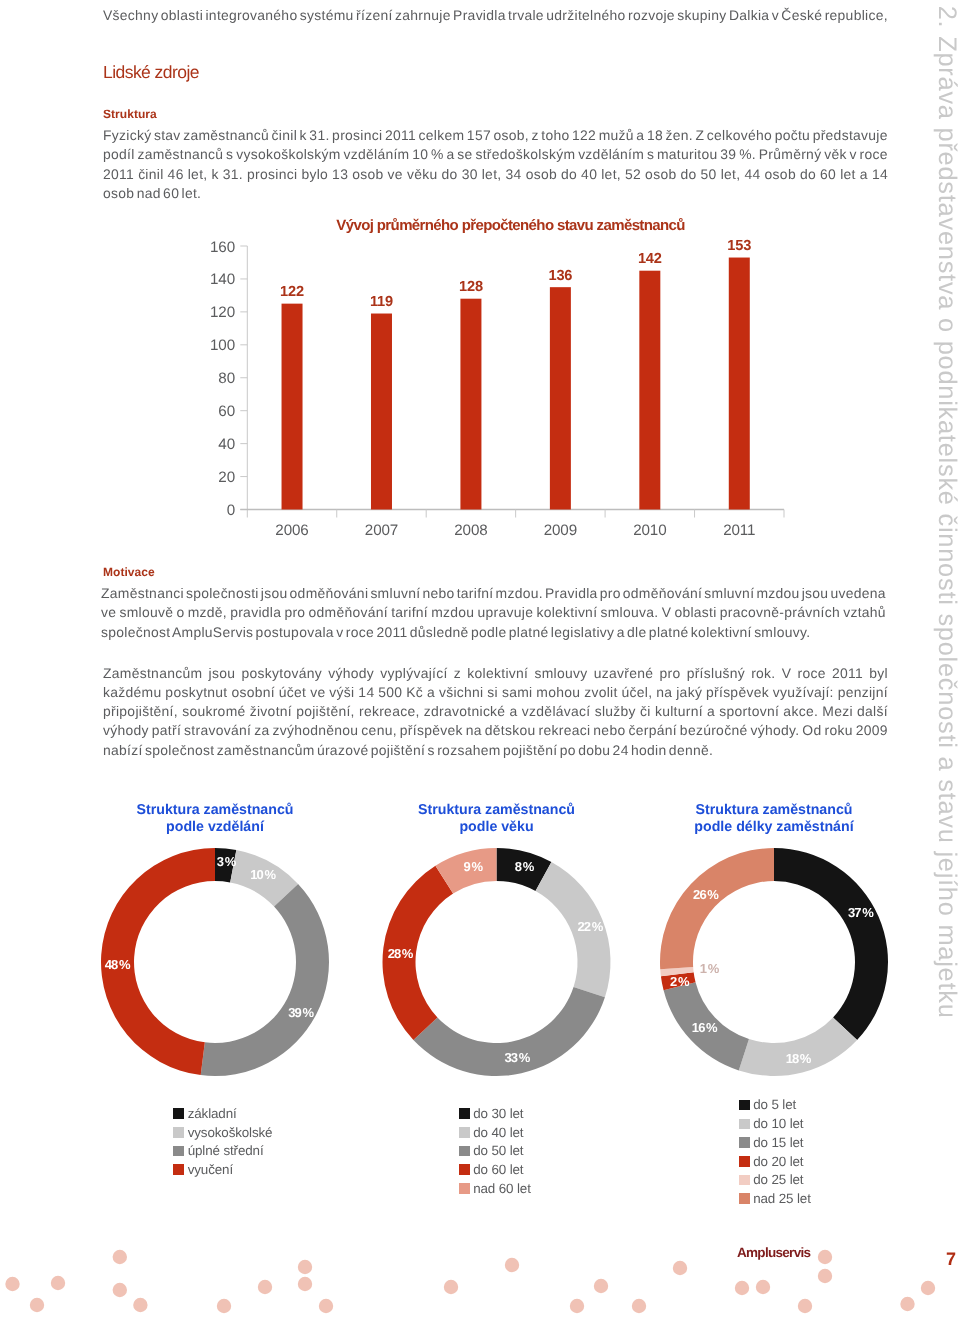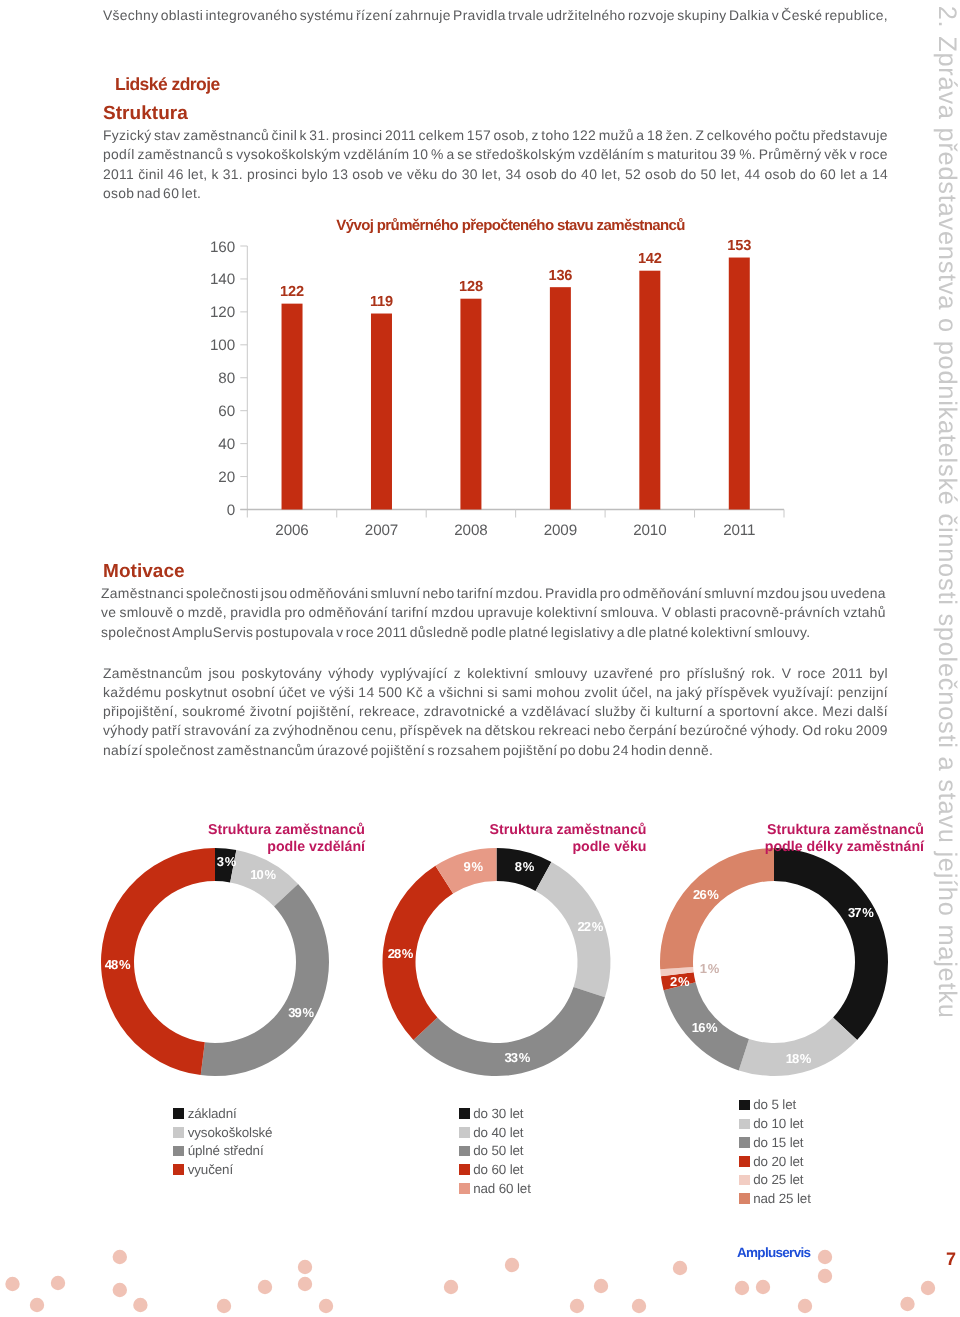--- a/index.html
+++ b/index.html
@@ -5,31 +5,31 @@
   html,body{margin:0;padding:0;background:#fff;}
   body{width:960px;height:1317px;font-family:"Liberation Sans",sans-serif;
         -webkit-font-smoothing:antialiased;text-rendering:geometricPrecision;}
   .page{position:absolute;left:0;top:0;width:960px;height:1317px;overflow:hidden;background:#fff;}
 
   .para{position:absolute;color:#5b5c5e;font-size:13.9px;letter-spacing:0.3px;word-spacing:-1.8px;}
   .para .ln{height:19.3px;line-height:19.3px;white-space:nowrap;}
   .para .ln.j{display:flex;justify-content:space-between;}
   .para .ln.j > span{white-space:pre;}
 
-  h2.sec{position:absolute;margin:12px;color:#ab3419;font-size:17.5px;letter-spacing:-0.55px;font-weight:bold;line-height:17.5px;}
-  h3.sub{position:absolute;margin:0;color:#ab3419;font-size:19px;letter-spacing:0.05px;font-weight:bold;line-height:14.2px;}
+  h2.sec{position:absolute;margin:0;color:#ab3419;font-size:17.5px;letter-spacing:-0.55px;font-weight:normal;line-height:17.5px;}
+  h3.sub{position:absolute;margin:0;color:#ab3419;font-size:12px;letter-spacing:0.05px;font-weight:bold;line-height:14.2px;}
 
   .sidetab{position:absolute;left:0;top:0;color:#c9c9c9;font-size:25.4px;letter-spacing:0.75px;white-space:nowrap;
            transform-origin:0 0;line-height:1;}
 
-  .footer-company{position:absolute;color:#1d4ed8;font-size:13.5px;letter-spacing:-0.7px;font-weight:bold;line-height:13.5px;}
+  .footer-company{position:absolute;color:#7f1d1d;font-size:13.5px;letter-spacing:-0.7px;font-weight:bold;line-height:13.5px;}
   .footer-page{position:absolute;color:#b02d13;font-size:18px;letter-spacing:-1.4px;font-weight:bold;line-height:18px;}
 
   .chartsvg{position:absolute;left:0;top:0;pointer-events:none;}
-  .donut-title{position:absolute;color:#be185d;font-size:14.2px;font-weight:bold;text-align:right;line-height:16.7px;margin-top:20px;}
+  .donut-title{position:absolute;color:#1d4ed8;font-size:14.2px;font-weight:bold;text-align:center;line-height:16.7px;}
   .legend{position:absolute;font-size:13.4px;letter-spacing:-0.12px;color:#5b5c5e;}
   .legend-row{display:flex;align-items:center;height:18.7px;}
   .legend-sw{width:11.2px;height:10.6px;margin-right:3.2px;flex:0 0 auto;}
   .legend-lbl{line-height:1;}
 </style>
 </head>
 <body>
 
 <div class="page">
 

